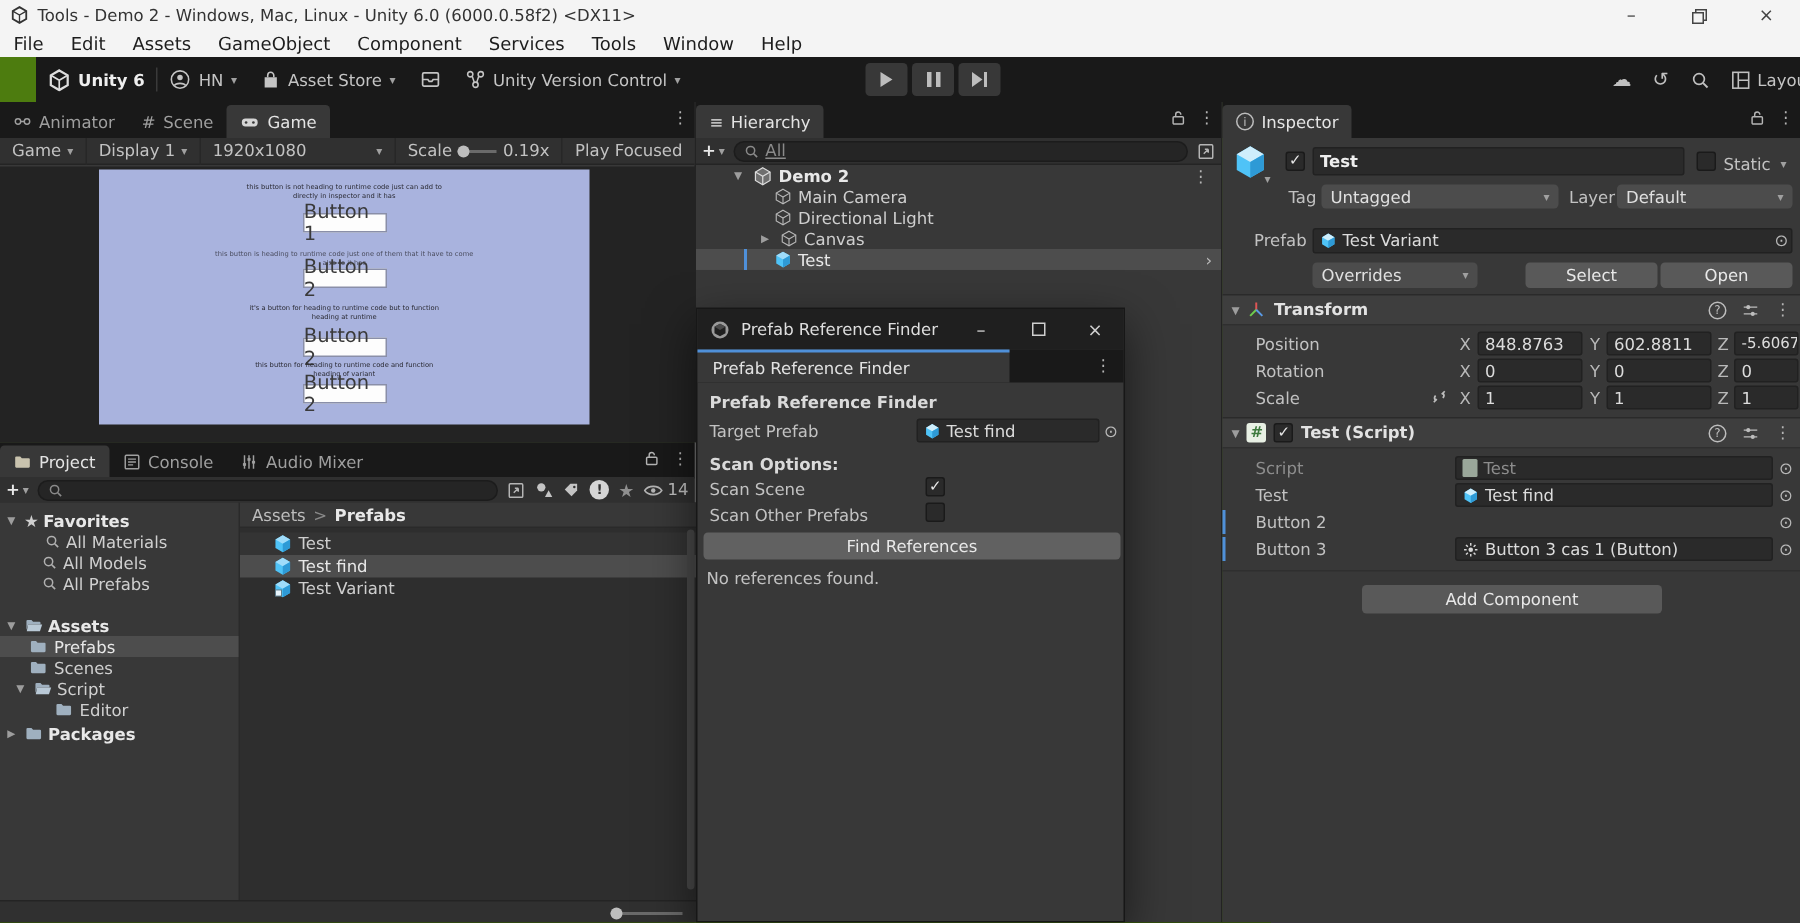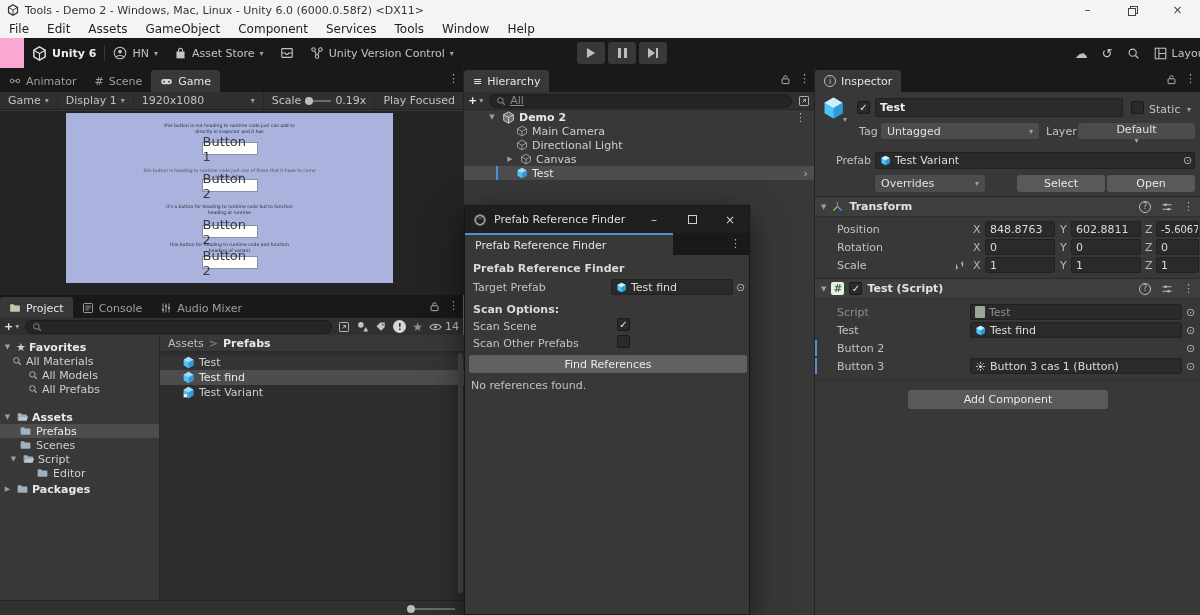--- a/index.html
+++ b/index.html
@@ -1,17 +1,17 @@
 <!DOCTYPE html>
 <html><head>
 <meta charset="utf-8">
 <style>
   * { margin:0; padding:0; box-sizing:border-box; }
   body { background:#000; }
-  .root { position:relative; width:1200px; height:615px; background:#f9a8d4;
+  .root { position:relative; width:1200px; height:615px; background:#4d7c0f;
           font-family:"DejaVu Sans", sans-serif; font-size:11px; color:#c8c8c8;
           overflow:hidden; user-select:none; }
 
   
   .titlebar { position:absolute; left:0; top:0; width:1200px; height:20px; background:#f4f4f4;
               display:flex; align-items:center; color:#333; font-size:11px; }
   .titlebar .app-ic { margin:0 6px 0 7px; display:flex; }
   .win-controls { position:absolute; right:0; top:0; height:20px; display:flex; }
   .win-btn { width:45px; height:20px; display:flex; align-items:center; justify-content:center; color:#444; font-size:12px; }
   .menubar { position:absolute; left:0; top:20px; width:1200px; height:18px; background:#f4f4f4;
@@ -417,21 +417,21 @@
       <span class="chk" style="left:316px; top:33px;"></span>
       <span class="ilabel" style="left:334px; top:35px;">Static</span>
       <span class="caret" style="position:absolute; left:372px; top:37px;">▾</span>
 
       <span class="ilabel" style="left:44px; top:57px;">Tag</span>
       <span class="idrop" style="left:66px; top:55px; width:158px; height:16px;">
           <span>Untagged</span>
           <span class="caret">▾</span>
         </span>
       <span class="ilabel" style="left:231px; top:57px;">Layer</span>
-      <span class="idrop" style="left:263px; top:55px; width:117px; height:16px;flex-direction:column;">
+      <span class="idrop" style="left:263px; top:55px; width:117px; height:16px;">
           <span>Default</span>
           <span class="caret">▾</span>
         </span>
 
       <span class="ilabel" style="left:21px; top:86px;">Prefab</span>
       <span class="ifield" style="left:60px; top:84px; width:320px; height:17px;">
         <svg class="icon-svg" width="11" height="11" viewBox="0 0 16 16">
             <path d="M8 1 L14 4.5 V11.5 L8 15 L2 11.5 V4.5 Z" fill="#4fc3f7"></path>
             <path d="M8 1 L14 4.5 L8 8 L2 4.5 Z" fill="#cfeefc"></path>
             <path d="M8 8 L14 4.5 V11.5 L8 15 Z" fill="#2e9ad6"></path>
@@ -625,21 +625,21 @@
         </span>
       </div>
 
       <div class="proj-body">
         <div class="proj-tree">
           <div class="trow" style="top:5px; padding-left:2px; gap:3px;">
             <span class="fold">▼</span>
             <span style="color:#cfcfcf;">★</span>
             <b class="white">Favorites</b>
           </div>
-          <div class="trow" style="top:19px; padding-left:12px; gap:4px;">
+          <div class="trow" style="top:19px; padding-left:30px; gap:4px;">
             <svg class="icon-svg" width="10" height="10" viewBox="0 0 16 16">
                 <circle cx="7" cy="7" r="4.4" fill="none" stroke="#b0b0b0" stroke-width="1.6"></circle>
                 <path d="M10.4 10.4 L14 14" stroke="#b0b0b0" stroke-width="1.8"></path>
               </svg>
             <span>All Materials</span>
           </div>
           <div class="trow" style="top:33px; padding-left:28px; gap:4px;">
             <svg class="icon-svg" width="10" height="10" viewBox="0 0 16 16">
                 <circle cx="7" cy="7" r="4.4" fill="none" stroke="#b0b0b0" stroke-width="1.6"></circle>
                 <path d="M10.4 10.4 L14 14" stroke="#b0b0b0" stroke-width="1.8"></path>

